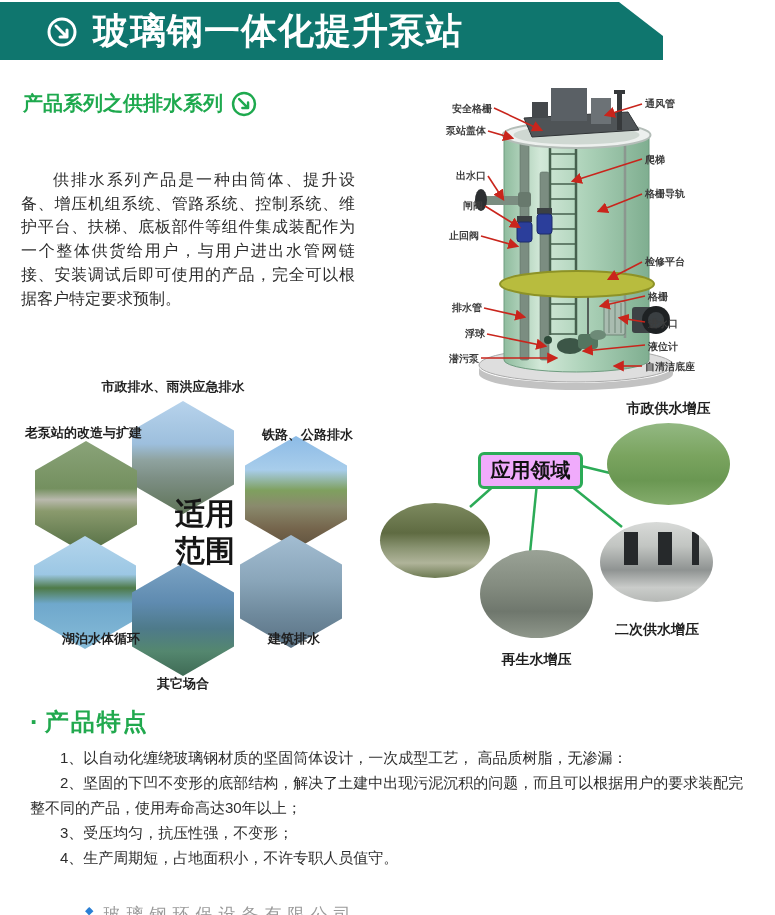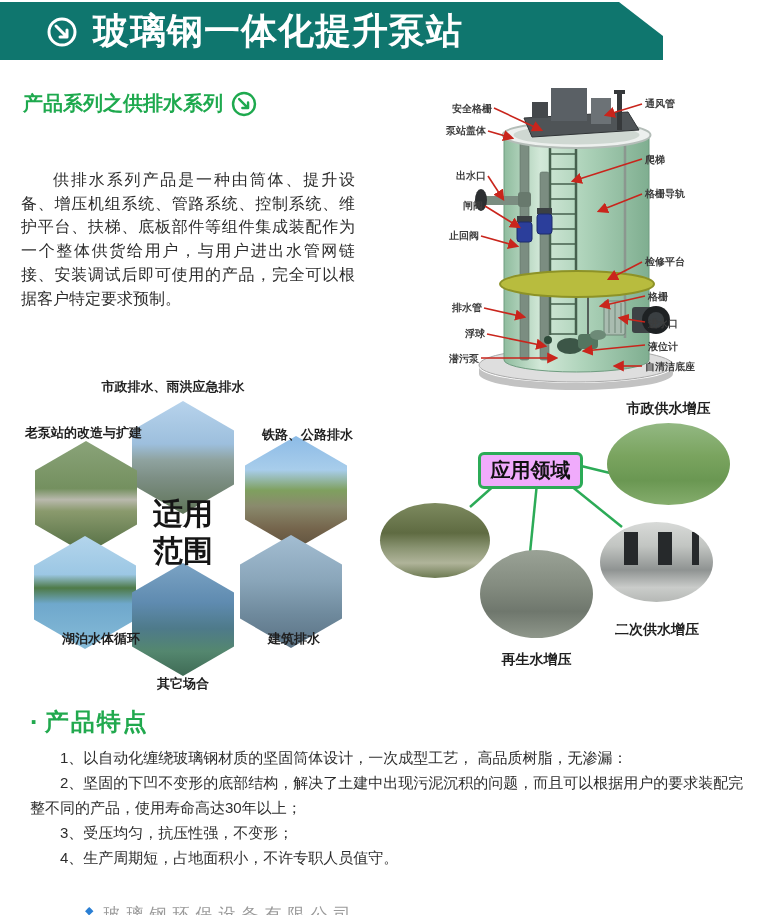--- a/index.html
+++ b/index.html
@@ -18,21 +18,21 @@
               line-height:23.7px;text-indent:2em;color:#2d2d2d;text-align:justify;}
   
   .diagram{position:absolute;left:420px;top:88px;width:355px;height:307px;}
   .diagram svg{position:absolute;left:0;top:0;}
   .dlab{position:absolute;font-size:10px;color:#3d3d3d;white-space:nowrap;font-weight:700;}
   
   .scope{position:absolute;left:20px;top:375px;width:350px;height:325px;}
   .hex{position:absolute;width:102px;height:113px;
        clip-path:polygon(50% 0%,100% 26%,100% 74%,50% 100%,0% 74%,0% 26%);}
   .slab{position:absolute;font-size:13px;font-weight:700;color:#1f1f1f;white-space:nowrap;}
-  .scope-center{position:absolute;left:111px;top:120px;width:104px;text-align:center;
+  .scope-center{position:absolute;left:111px;top:120px;width:104px;text-align:right;
                 font-size:30px;font-weight:700;color:#151515;line-height:37px;}
   
   .apps{position:absolute;left:370px;top:395px;width:405px;height:295px;}
   .apps svg{position:absolute;left:0;top:0;}
   .oval{position:absolute;border-radius:50%;overflow:hidden;}
   .apps-box{position:absolute;left:108px;top:57px;width:99px;height:31px;background:#f0abfc;
             border:3px solid #2cab57;border-radius:6px;text-align:center;line-height:31px;
             font-size:20px;font-weight:700;color:#111;}
   .alab{position:absolute;font-size:14px;font-weight:700;color:#1f1f1f;text-align:center;line-height:19px;}
   .pumpbars{position:absolute;left:12%;top:12%;width:76%;height:42%;

